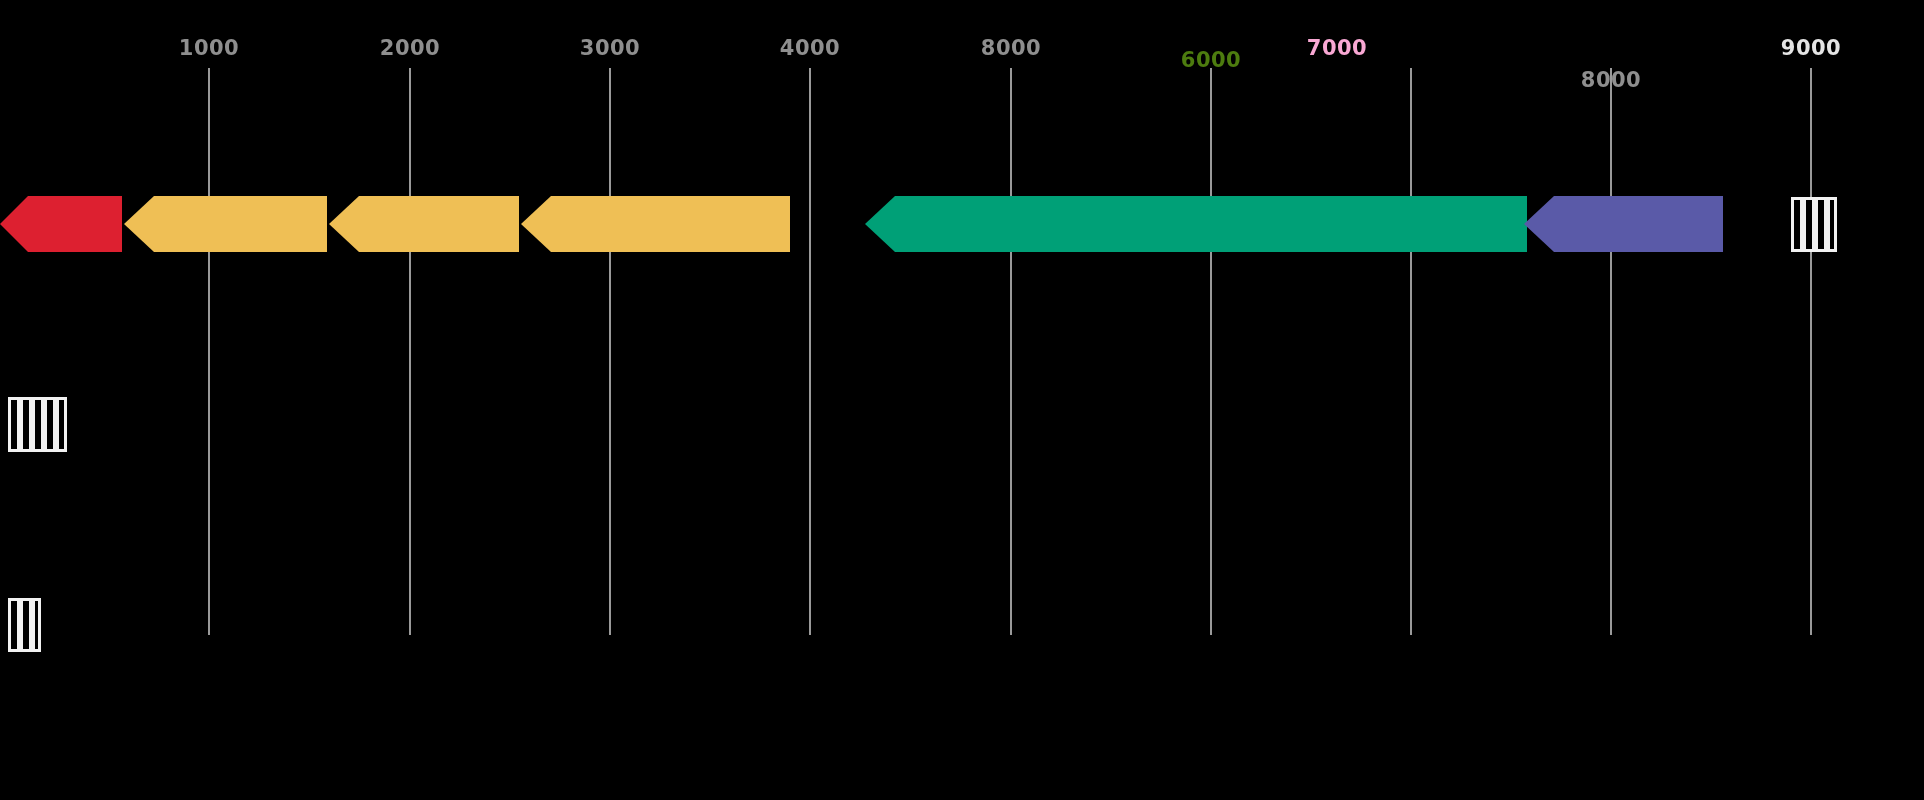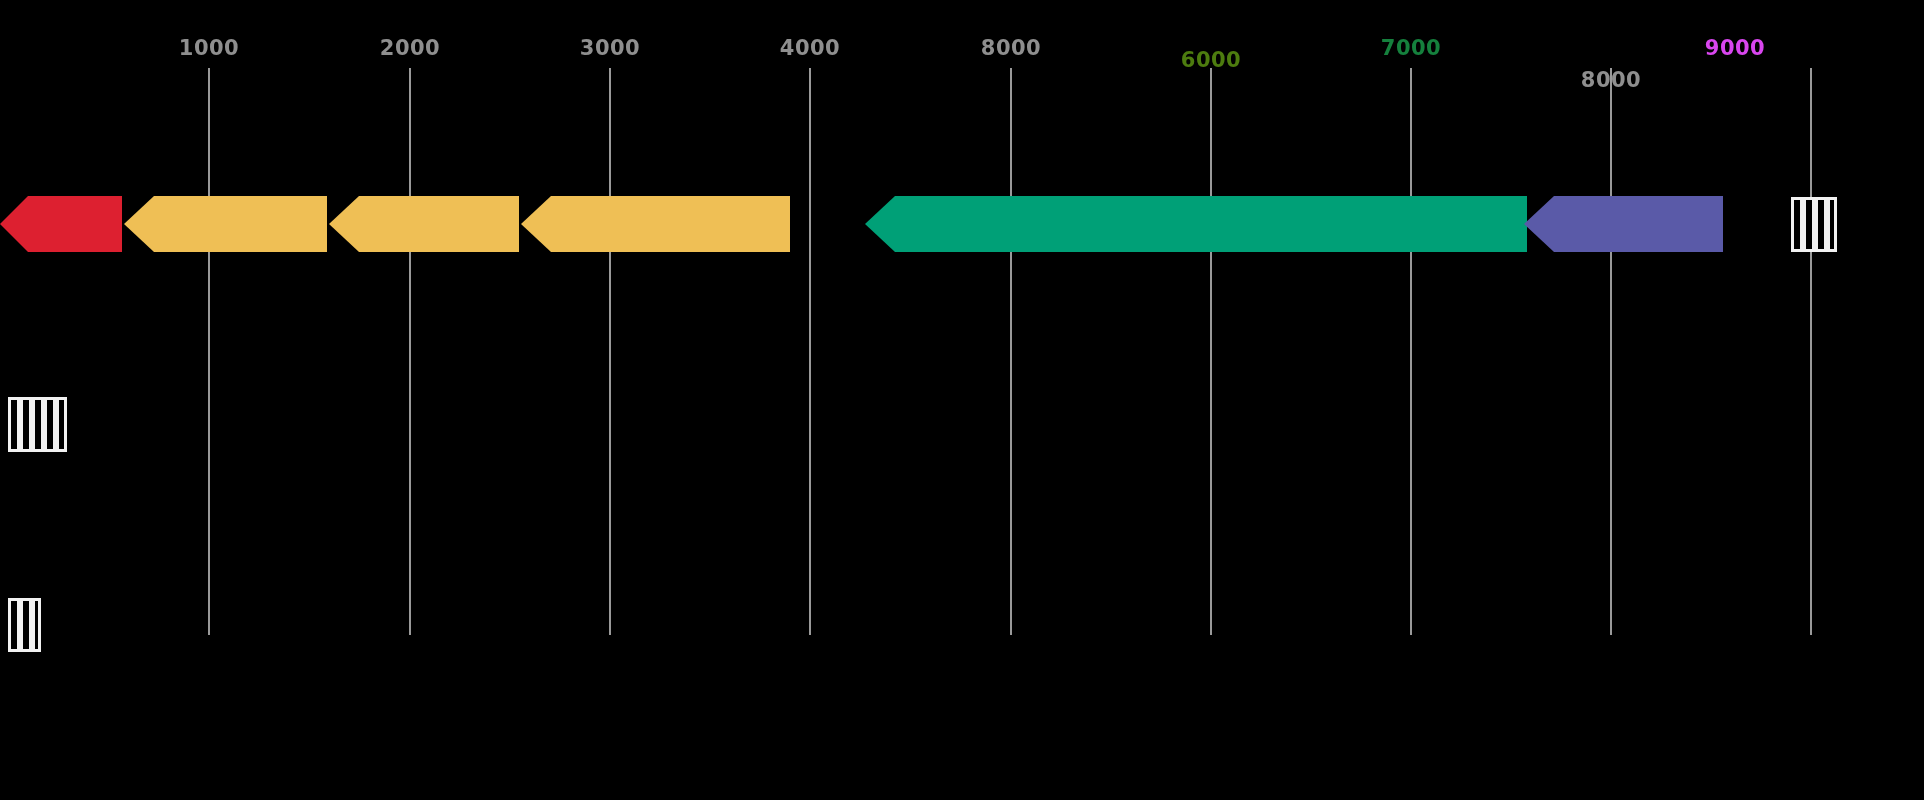--- a/index.html
+++ b/index.html
@@ -72,23 +72,23 @@
       <div class="gridline" style="left: 1610px; top: 68px; height: 567px; background: rgb(154, 154, 154);"></div>
       <div class="gridline" style="left: 1810px; top: 68px; height: 567px; background: rgb(154, 154, 154);"></div>
     </div>
   <div id="ticklabels">
       <div class="ticklabel" style="left: 209px; top: 38px; color: rgb(143, 143, 143);">1000</div>
       <div class="ticklabel" style="left: 410px; top: 38px; color: rgb(143, 143, 143); text-align: center;">2000</div>
       <div class="ticklabel" style="left: 610px; top: 38px; color: rgb(143, 143, 143); text-align: center;">3000</div>
       <div class="ticklabel" style="left: 810px; top: 38px; color: rgb(143, 143, 143);">4000</div>
       <div class="ticklabel" style="left: 1011px; top: 38px; color: rgb(143, 143, 143);">8000</div>
       <div class="ticklabel" style="left: 1211px; top: 50px; color: #4d7c0f;">6000</div>
-      <div class="ticklabel" style="left: 1411px; top: 38px; color: #15803d;">7000</div>
+      <div class="ticklabel" style="left: 1337px; top: 38px; color: #f9a8d4;">7000</div>
       <div class="ticklabel" style="left: 1611px; top: 38px; color: rgb(143, 143, 143); margin-top: 32px;">8000</div>
-      <div class="ticklabel" style="left: 1735px; top: 38px; color: #d946ef;">9000</div>
+      <div class="ticklabel" style="left: 1811px; top: 38px; color: #e5e5e5;">9000</div>
     </div>
   <div id="features">
       <div class="feature" style="left: 0px; top: 196px; width: 122px; height: 56px;">
         <svg width="122" height="56" viewBox="0 0 122 56">
           <polygon points="0,28 28,0 122,0 122,56 28,56" fill="#dd2030"></polygon>
         </svg>
       </div>
       <div class="feature" style="left: 124px; top: 196px; width: 203px; height: 56px;">
         <svg width="203" height="56" viewBox="0 0 203 56">
           <polygon points="0,28 30,0 203,0 203,56 30,56" fill="#efbf55"></polygon>

